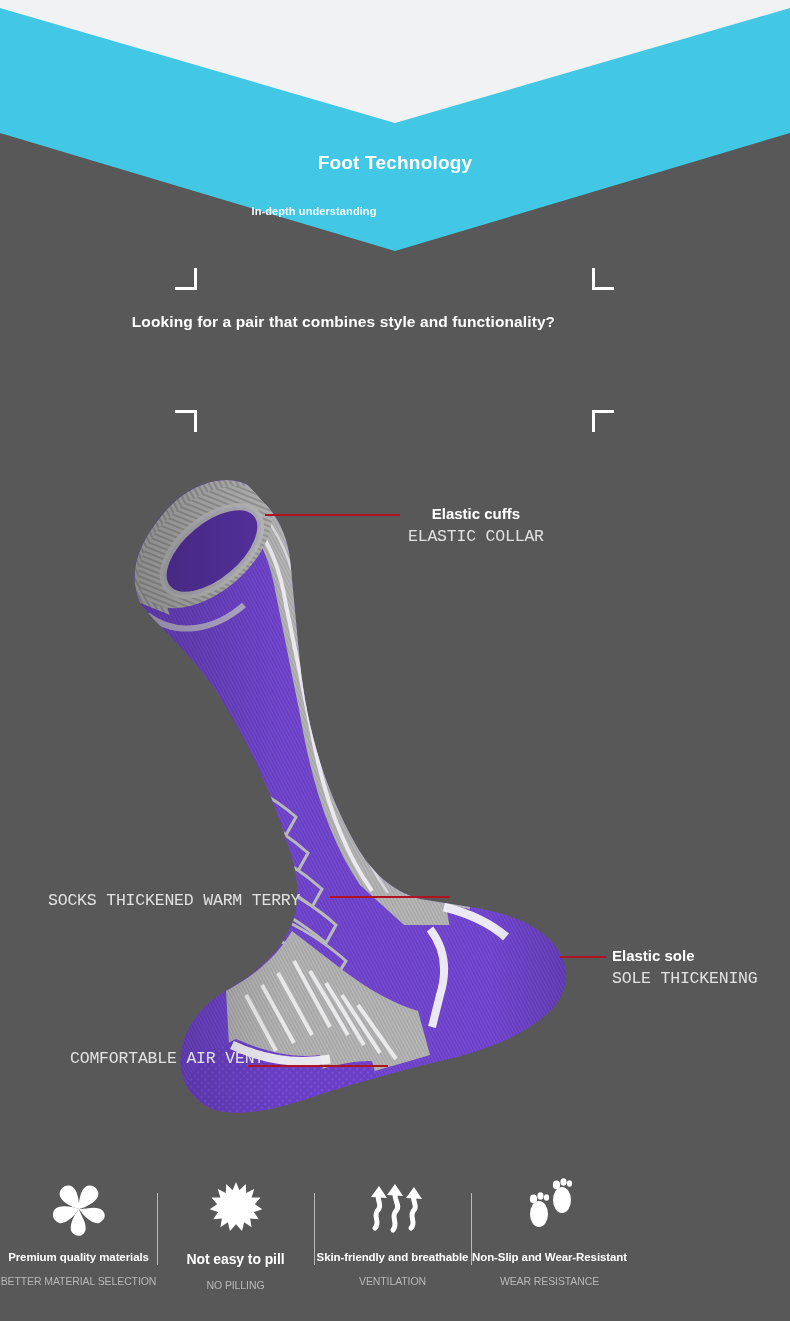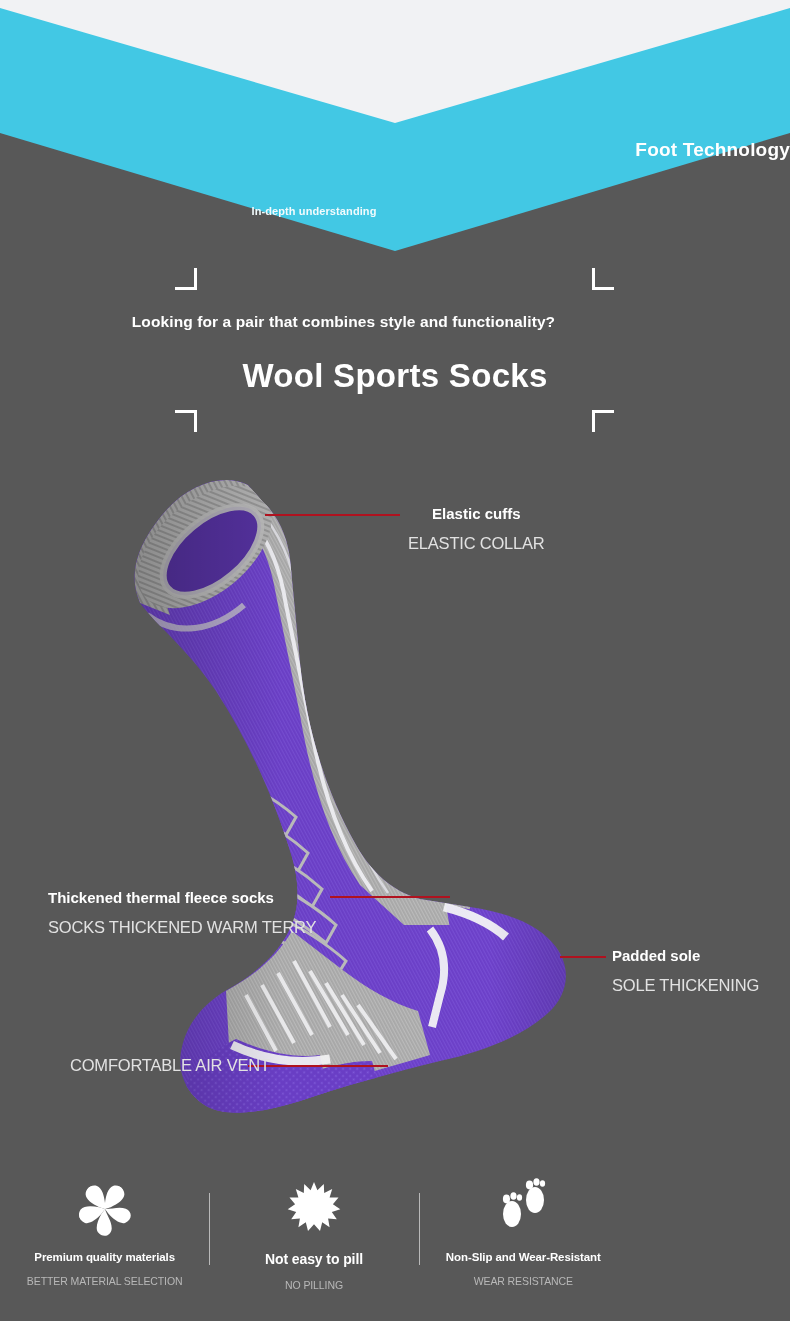--- a/index.html
+++ b/index.html
@@ -14,22 +14,22 @@
   }
 
   
   #header-band {
     position:absolute; left:0; top:0; width:790px; height:252px;
     overflow:hidden;
   }
   .hdr-svg { position:absolute; left:0; top:0; }
 
   #header-title {
-    position:absolute; left:0; top:139px; width:790px;
-    text-align:right;
+    position:absolute; left:0; top:152px; width:790px;
+    text-align:center;
     font-size:19px; font-weight:bold; color:#ffffff;
     letter-spacing:0.2px;
   }
   #header-sub {
     position:absolute; left:0; top:205px; width:628px;
     text-align:center;
     font-size:11px; font-weight:bold; color:#f2fbfd;
     letter-spacing:0.1px;
   }
 
@@ -54,21 +54,21 @@
   #sock-wrap { position:absolute; left:0; top:455px; width:790px; height:700px; }
 
   
   .callout { position:absolute; }
   .callout .lbl {
     font-size:15px; font-weight:bold; color:#ffffff;
     line-height:20px; white-space:nowrap;
   }
   .callout .sub {
     font-size:16.5px; color:#e2e2e2; white-space:nowrap;
-    letter-spacing:-0.2px; margin-top:10px;
+    letter-spacing:-0.2px; margin-top:3px;font-family:Liberation Mono, monospace;
   }
   .callout.right { text-align:left; }
   .callout.left  { text-align:left; }
   .leader {
     position:absolute; height:2px; background:#b0121f;
   }
 
   #callout-cuff   { left:408px; top:504px;text-align:center; }
   #lead-cuff      { left:265px; top:514px; width:135px; }
 
@@ -120,21 +120,20 @@
     <div id="header-title">Foot Technology</div>
     <div id="header-sub">In-depth understanding</div>
   </div>
 
   <div id="title-block">
     <div class="bracket tl"></div>
     <div class="bracket tr"></div>
     <div class="bracket bl"></div>
     <div class="bracket br"></div>
     <div id="tagline">Looking for a pair that combines style and functionality?</div>
-    <div id="product-name">Wool Sports Socks</div>
   </div>
 
   <div id="sock-wrap">
     <svg width="790" height="700" viewBox="0 0 790 700">
       <defs>
 
         <pattern id="knitP" width="4" height="3" patternUnits="userSpaceOnUse" patternTransform="rotate(62)">
           <rect width="4" height="3" fill="#6b3fc8"></rect>
           <rect width="4" height="1.2" fill="#7b52d6" opacity="0.75"></rect>
         </pattern>
@@ -256,27 +255,26 @@
   </div>
 
   <div class="leader" id="lead-cuff"></div>
   <div class="callout right" id="callout-cuff">
     <div class="lbl">Elastic cuffs</div>
     <div class="sub">ELASTIC COLLAR</div>
   </div>
 
   <div class="leader" id="lead-fleece"></div>
   <div class="callout left" id="callout-fleece">
-    <div class="lbl">Thickened thermal fleece socks</div>
     <div class="sub">SOCKS THICKENED WARM TERRY</div>
   </div>
 
   <div class="leader" id="lead-sole"></div>
   <div class="callout right" id="callout-sole">
-    <div class="lbl">Padded sole</div>
+    <div class="lbl">Elastic sole</div>
     <div class="sub">SOLE THICKENING</div>
   </div>
 
   <div class="leader" id="lead-vent"></div>
   <div class="callout left" id="callout-vent">
     <div class="sub">COMFORTABLE AIR VENT</div>
   </div>
 
   <div id="features">
 
@@ -309,20 +307,38 @@
           <polygon fill="#ffffff" points="27,1 30.4,9.3 36.8,3 37.2,11.9 45.2,8.1 42.6,16.6 51.5,16.4 45.9,23.3
                    53.3,28.2 44.8,31 49.8,38.3 41.1,37.4 42.6,46.2 35.2,41.3 33,49.9 27,43.3
                    21,49.9 18.8,41.3 11.4,46.2 12.9,37.4 4.2,38.3 9.2,31 0.7,28.2 8.1,23.3
                    2.5,16.4 11.4,16.6 8.8,8.1 16.8,11.9 17.2,3 23.6,9.3"></polygon>
         </svg>
       </div>
       <div class="f-lbl" style="font-size:14px">Not easy to pill</div>
       <div class="f-sub">NO PILLING</div>
     </div>
 
+    <div class="feature">
+      <div class="f-icon">
+        <svg width="62" height="56" viewBox="0 0 62 56">
+          <g fill="none" stroke="#ffffff" stroke-width="5" stroke-linecap="round">
+            <path d="M13,48 C19,42 10,36 16,30 C21,25 14,20 17,15"></path>
+            <path d="M31,50 C37,43 28,37 34,31 C39,26 32,21 33,13"></path>
+            <path d="M49,48 C55,42 46,36 52,30 C56,26 50,21 52,16"></path>
+          </g>
+          <g fill="#ffffff">
+            <polygon points="17,6 25,18 9,17"></polygon>
+            <polygon points="33,4 41,16 25,15"></polygon>
+            <polygon points="52,7 60,19 44,18"></polygon>
+          </g>
+        </svg>
+      </div>
+      <div class="f-lbl">Skin-friendly and breathable</div>
+      <div class="f-sub">VENTILATION</div>
+    </div>
 
     <div class="feature">
       <div class="f-icon">
         <svg width="60" height="60" viewBox="0 0 60 60">
           <g fill="#ffffff">
 
             <ellipse cx="19" cy="36" rx="9" ry="13"></ellipse>
             <ellipse cx="13.5" cy="21" rx="3.6" ry="4.4"></ellipse>
             <ellipse cx="20.5" cy="18" rx="3.1" ry="3.8"></ellipse>
             <ellipse cx="26.5" cy="19.5" rx="2.6" ry="3.2"></ellipse>

